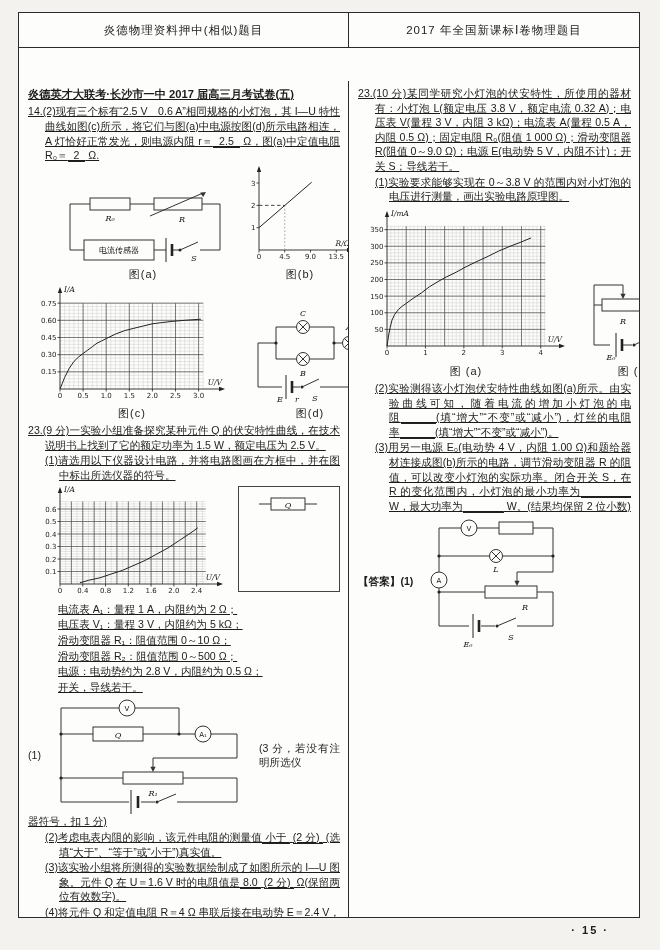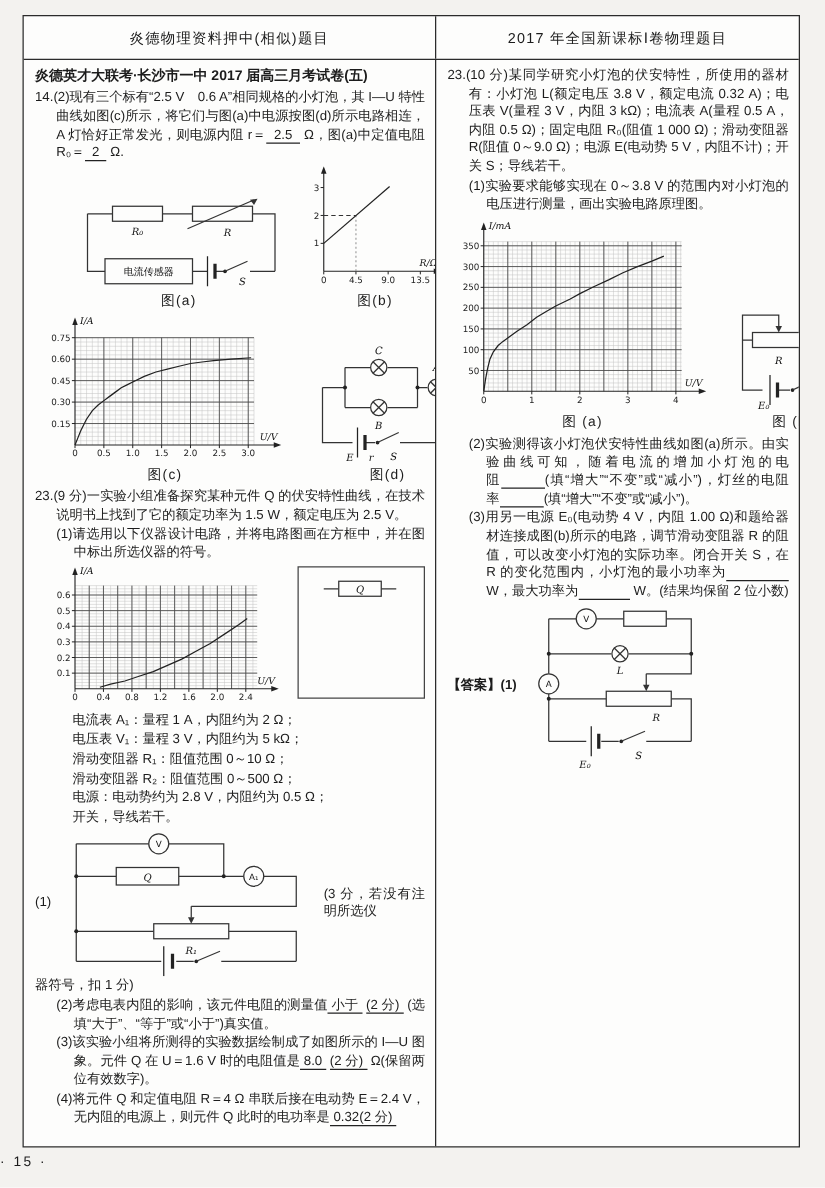--- a/index.html
+++ b/index.html
@@ -1,26 +1,26 @@
 <!DOCTYPE html>
 <html><head>
 <meta charset="utf-8">
 <style>
   html,body{margin:0;padding:0;}
   body{width:660px;height:950px;background:#f3f2ef;font-family:"Liberation Sans","DejaVu Sans",sans-serif;color:#1c1c1c;position:relative;}
-  .sheet{position:absolute;left:18px;top:12px;width:622px;height:906px;border:1.2px solid #2b2b2b;background:#fdfdfc;display:flex;flex-direction:column;box-sizing:border-box;}
+  .sheet{position:absolute;left:18px;top:12px;width:622px;height:906px;border:1.2px solid #2b2b2b;background:#fdfdfc;display:flex;flex-direction:column;box-sizing:border-box;gap:33px;}
   .hdr{display:flex;height:34px;flex:0 0 auto;border-bottom:1.2px solid #2b2b2b;}
   .hcell{display:flex;align-items:center;justify-content:center;font-size:11.5px;letter-spacing:1px;}
   .hcell.l{flex:0 0 330px;border-right:1.2px solid #2b2b2b;box-sizing:border-box;}
   .hcell.r{flex:1;}
   .cols{flex:1;display:flex;min-height:0;}
   .col{font-size:10.6px;line-height:1.38;padding:5px 8px 4px 9px;overflow:hidden;box-sizing:border-box;text-align:justify;}
   .col.l{flex:0 0 330px;border-right:1.2px solid #2b2b2b;}
   .col.r{flex:1;}
-  .p{margin:0 0 1px 0;}
+  .p{margin:0 0 1px 0;text-decoration:underline;}
   .h1{font-weight:bold;font-size:11.2px;margin:1px 0 2px 0;}
   .i1{padding-left:17px;text-indent:-17px;}
   .i2{margin-left:17px;padding-left:14px;text-indent:-14px;}
   .eq{margin-left:30px;}
   .bl{border-bottom:1px solid #222;white-space:pre;}
   .frow{display:flex;align-items:flex-end;margin:3px 0 2px 0;}
   .fig{text-align:center;}
   .cap{font-size:11px;margin-top:1px;letter-spacing:1px;}
   .tk{font:7px "DejaVu Sans",sans-serif;fill:#222;}
   .axl{font:italic 7.5px "DejaVu Serif",serif;fill:#111;}
@@ -29,21 +29,21 @@
   .cn{font:8px "Liberation Sans",sans-serif;fill:#111;}
   svg{display:block;}
   .wire{stroke:#333;stroke-width:1;fill:none;}
   .box{stroke:#333;stroke-width:1;fill:#fdfdfc;}
   .thick{stroke:#222;stroke-width:2.6;}
   .thin{stroke:#222;stroke-width:1;}
   .dot{fill:#222;}
   .qframe{width:116px;height:106px;border:1px solid #444;margin-left:10px;display:flex;justify-content:center;align-items:flex-start;padding-top:8px;box-sizing:border-box;}
   .c1row{display:flex;align-items:center;margin:2px 0 0 0;}
   .ansrow{display:flex;align-items:center;margin:2px 0;}
-  .pgnum{position:absolute;left:0;top:924px;width:609px;text-align:left;font-size:11px;letter-spacing:2px;}
+  .pgnum{position:absolute;left:0;top:924px;width:609px;text-align:right;font-size:11px;letter-spacing:2px;font-weight:bold;}
 </style>
 </head>
 <body>
 
 <div class="sheet">
   <div class="hdr">
     <div class="hcell l">炎德物理资料押中(相似)题目</div>
     <div class="hcell r">2017 年全国新课标Ⅰ卷物理题目</div>
   </div>
   <div class="cols">

